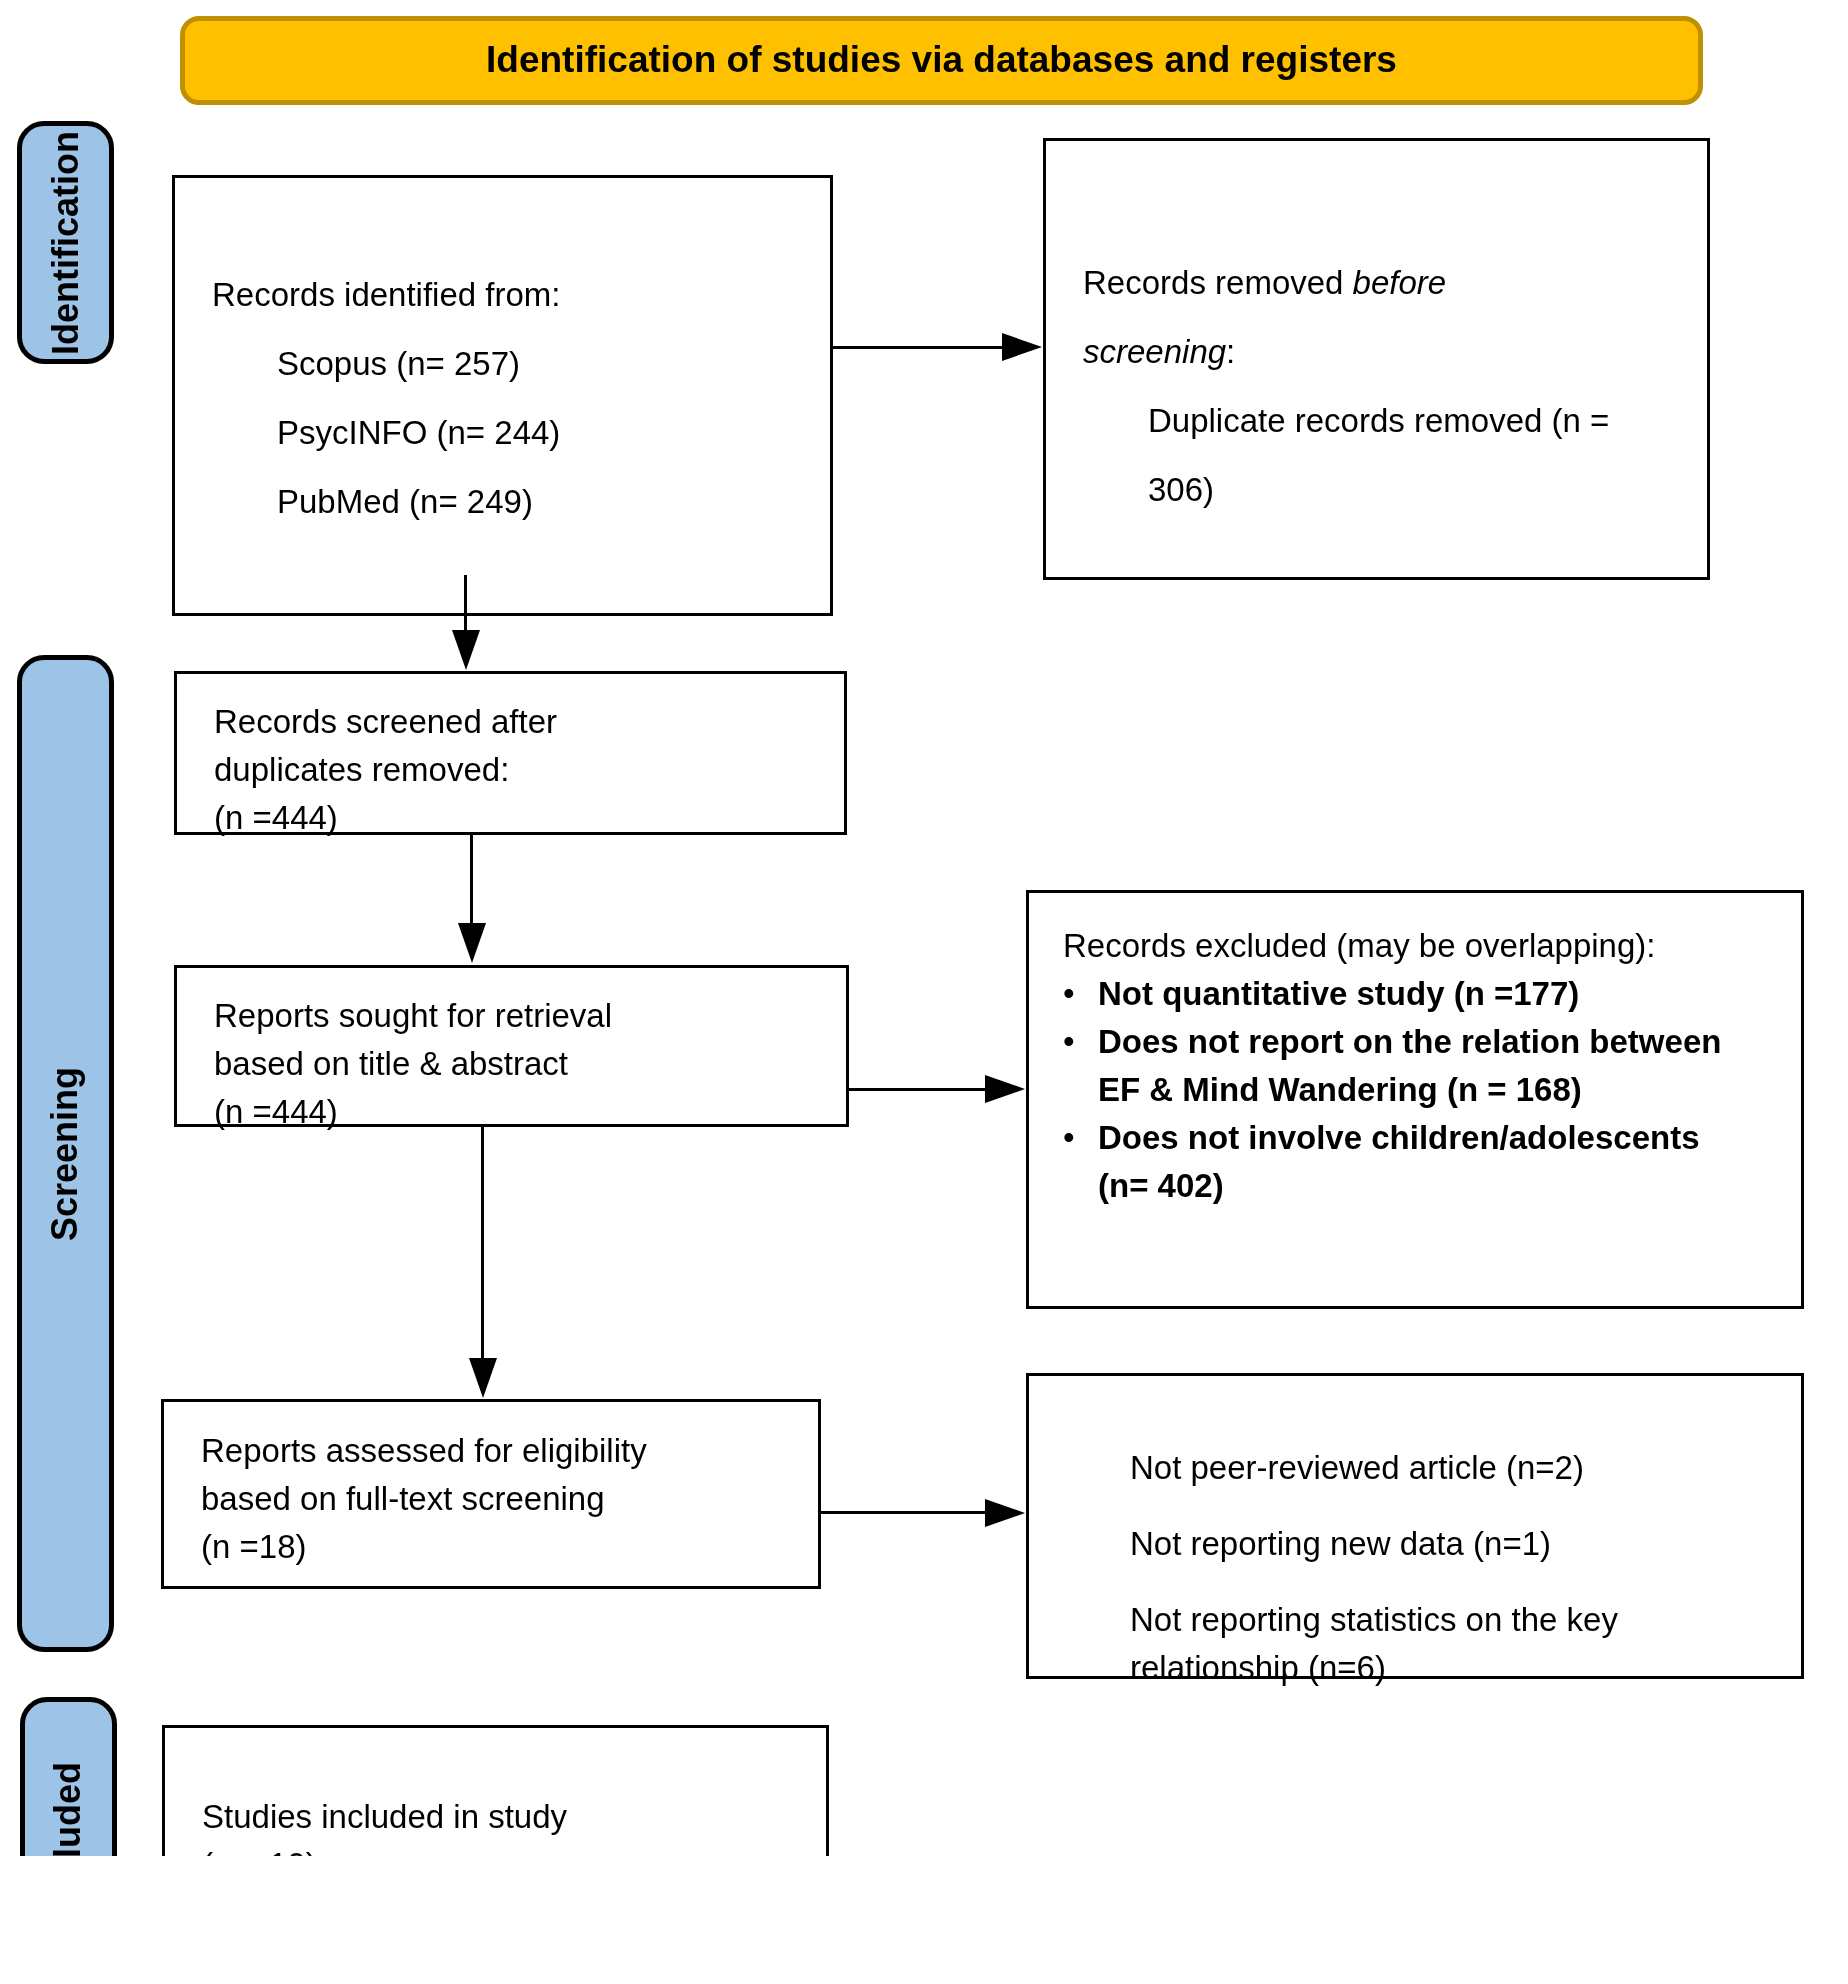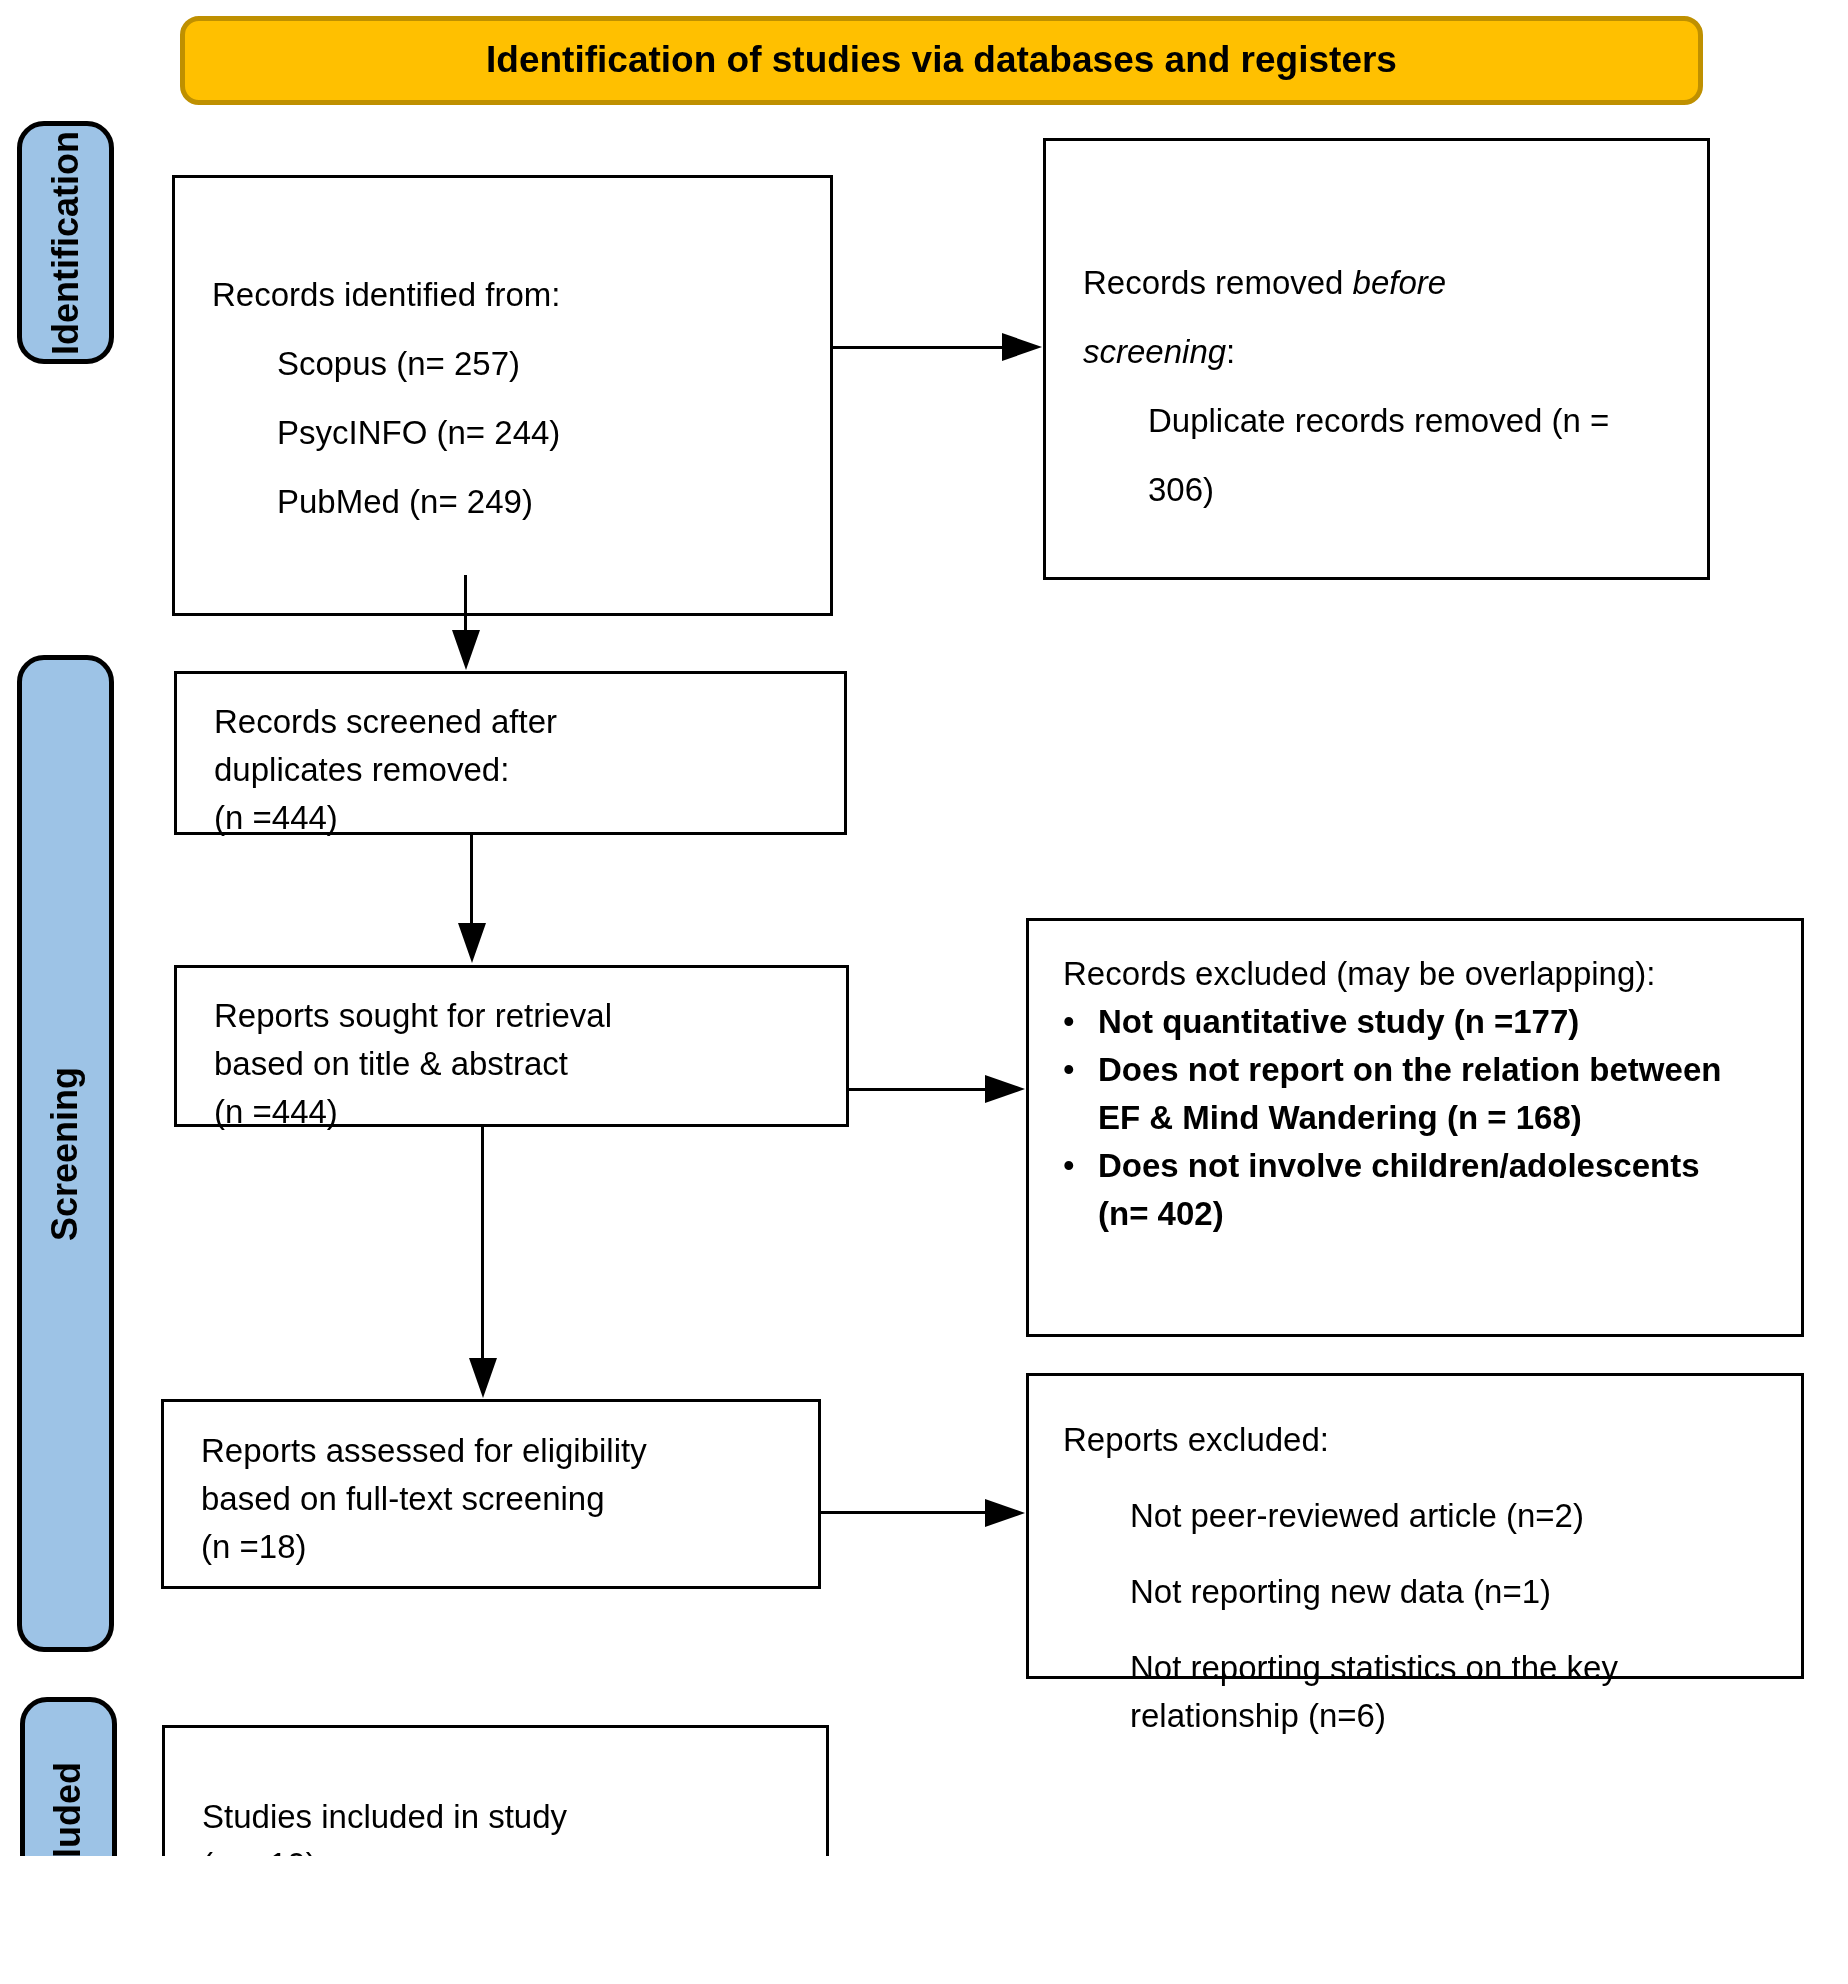--- a/index.html
+++ b/index.html
@@ -53,21 +53,21 @@
     line-height: 48px;
   }
   .fbox .line { white-space: nowrap; }
   .wide-lines { line-height: 69px; }
   .indent { margin-left: 65px; }
 
   #box-records-identified { left: 172px;  top: 135px;  width: 661px; height: 441px; padding: 82px 22.5px 0 37px; margin-top: 40px; }
   #box-records-removed    { left: 1043px; top: 138px;  width: 667px; height: 442px; padding: 107px 31px 0 37px; }
   #box-records-screened   { left: 174px;  top: 671px; width: 673px; height: 164px; padding: 23.6px 17px 0 37px; }
   #box-reports-sought     { left: 174px;  top: 965px; width: 675px; height: 162px; padding: 23.6px 17px 0 37px; }
-  #box-records-excluded   { left: 1026px; top: 918px; width: 778px; height: 419px; padding: 29px 25px 0 34px; }
+  #box-records-excluded   { left: 1026px; top: 890px; width: 778px; height: 419px; padding: 29px 25px 0 34px; }
   #box-reports-assessed   { left: 161px;  top: 1399px; width: 660px; height: 190px; padding: 25px 17px 0 37px; }
   #box-reports-excluded   { left: 1026px; top: 1373px; width: 778px; height: 306px; padding: 40px 25px 0 34px; }
   #box-studies-included   { left: 162px;  top: 1725px; width: 667px; height: 211px; padding: 65px 17px 0 37px; }
 
   .intro-wrap { width: 444px; white-space: normal; }
   .hang { width: 495px; margin-left: 65px; white-space: normal; }
   em { font-style: italic; }
 
   .bullet-row { display: flex; align-items: flex-start; }
   .bullet-glyph { width: 35px; flex: 0 0 35px; }
@@ -151,21 +151,20 @@
     </div>
   </div>
 
   <div class="fbox" id="box-reports-assessed">
     <div class="line">Reports assessed for eligibility</div>
     <div class="line">based on full-text screening</div>
     <div class="line">(n =18)</div>
   </div>
 
   <div class="fbox" id="box-reports-excluded">
-    <div class="line">Reports excluded:</div>
     <div class="plain-reason">Not peer-reviewed article (n=2)</div>
     <div class="plain-reason">Not reporting new data (n=1)</div>
     <div class="plain-reason">Not reporting statistics on the key relationship (n=6)</div>
   </div>
 
   <div class="fbox" id="box-studies-included">
     <div class="line">Studies included in study</div>
     <div class="line">(n = 10)</div>
   </div>
 

